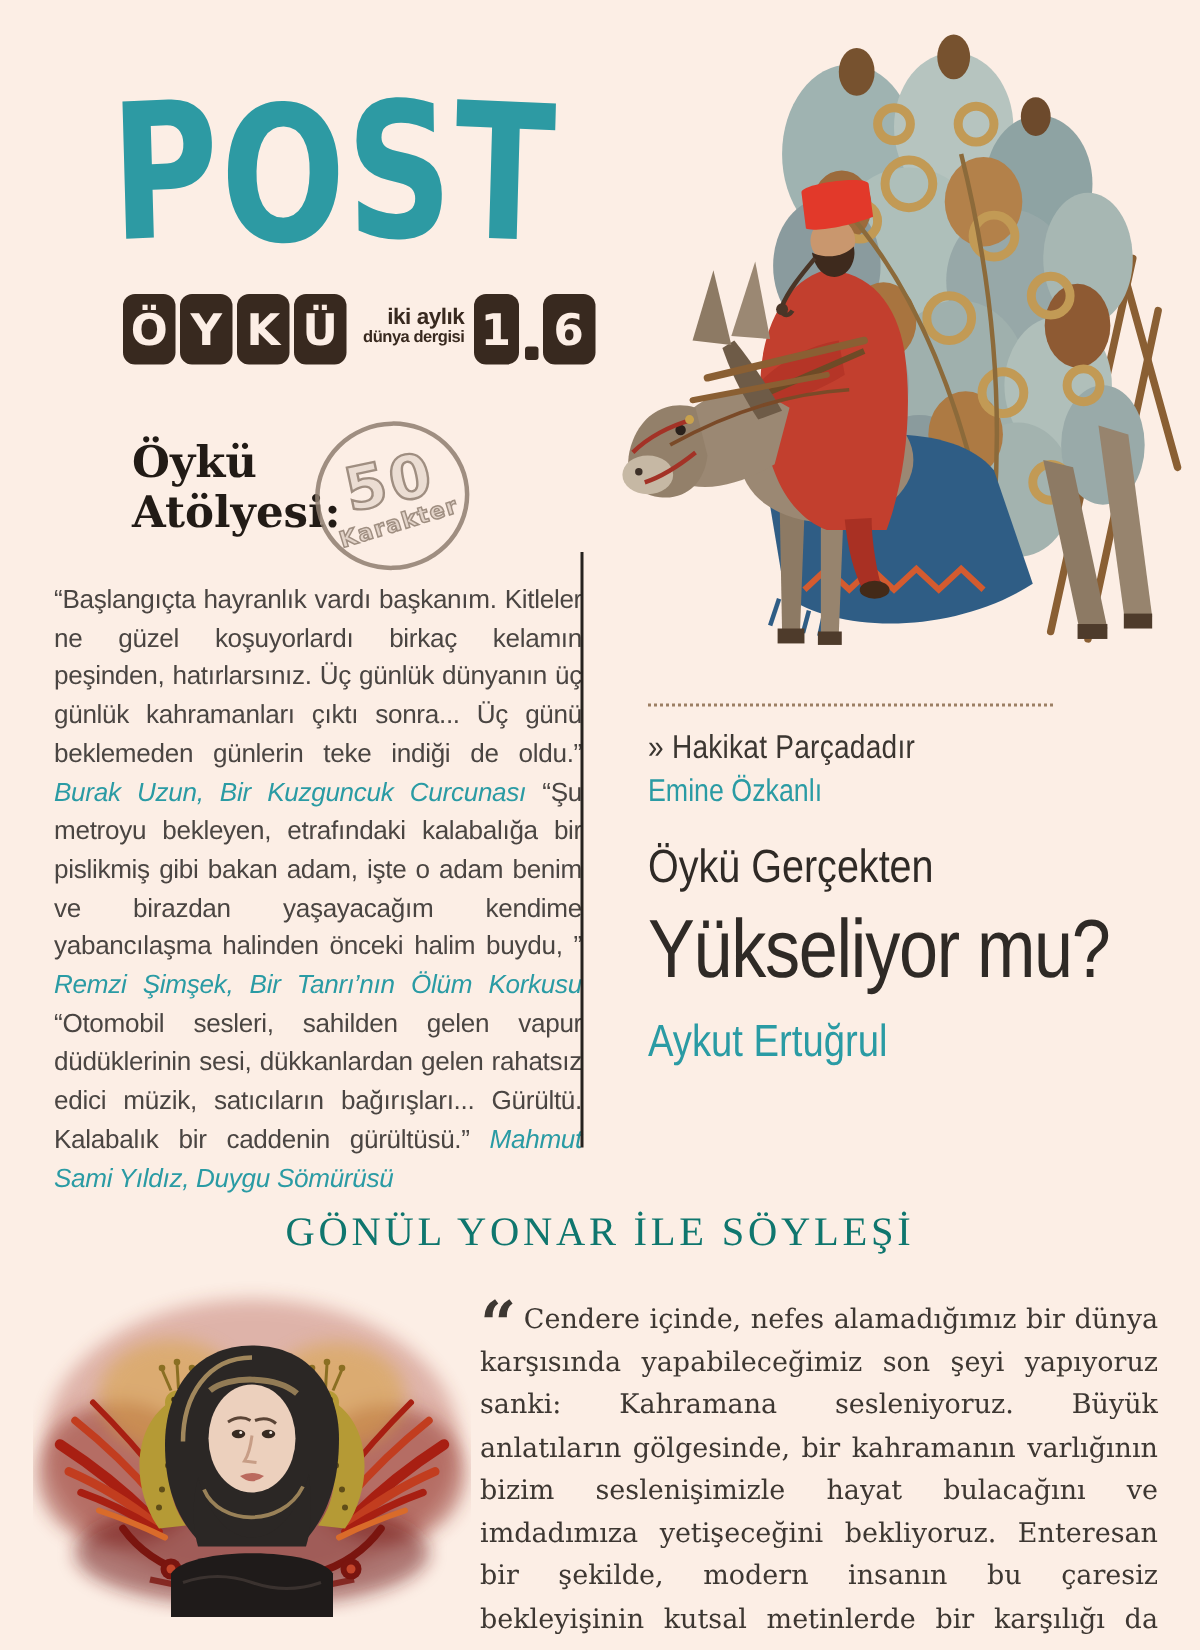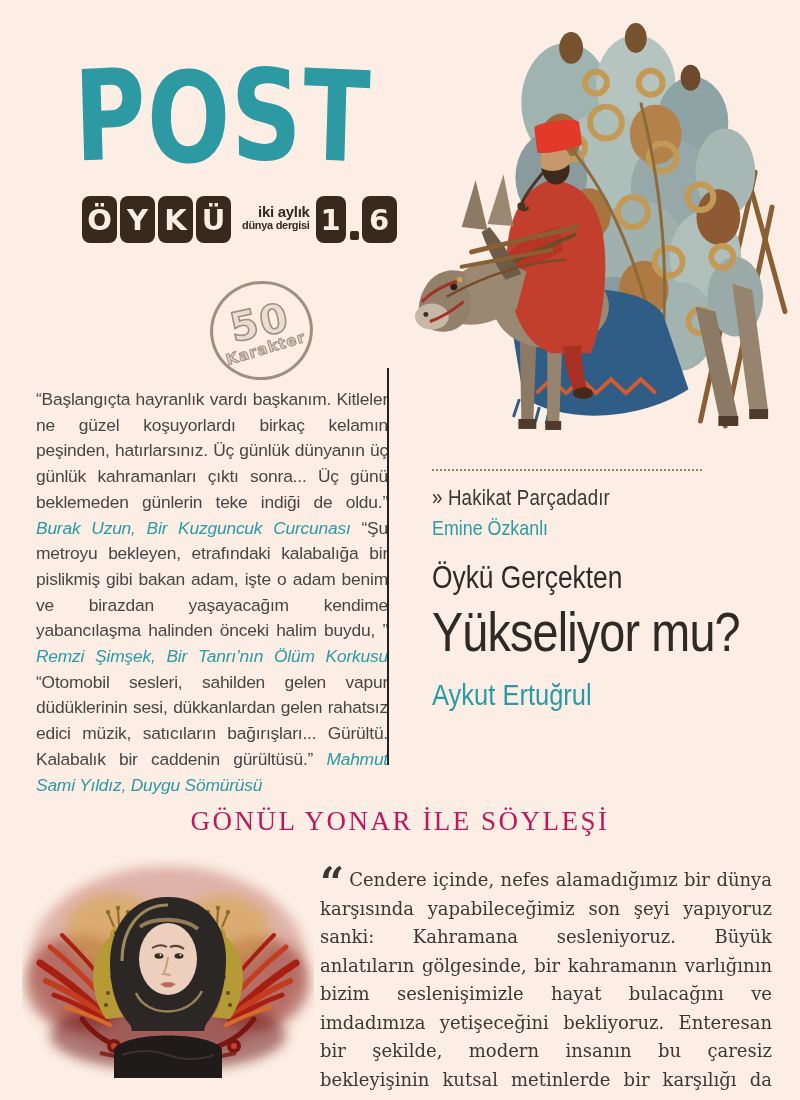--- a/index.html
+++ b/index.html
@@ -60,21 +60,21 @@
   .art1{top:485px;}
   .art2{top:711px;}
   .feature{position:absolute;left:432px;top:560px;color:#2f2a26;}
   .feature .k{font-size:31px;}
   .feature .ttl{font-size:55px;margin-top:4px;letter-spacing:-1px;}
   .feature .a{font-size:30px;color:#2a9ba4;margin-top:14px;}
 
   
   .interview-heading{position:absolute;left:150px;top:806px;width:500px;text-align:center;
                      font-family:"Liberation Serif",serif;font-size:27px;letter-spacing:2.5px;
-                     color:#be185d;}
+                     color:#0f766e;}
   .portrait{position:absolute;left:22px;top:843px;width:292px;height:235px;}
   .interview-quote{position:absolute;left:320px;top:866px;width:452px;
                    font-family:"DejaVu Serif",serif;font-size:18px;line-height:28.5px;
                    text-align:justify;color:#3d3732;}
   .bigq{font-size:42px;line-height:0;vertical-align:-12px;font-weight:700;margin-right:5px;}
   .bigq.end{margin-left:7px;vertical-align:-18px;}
 </style>
 </head>
 <body>
 
@@ -89,20 +89,24 @@
     <div class="tile">Ü</div>
     <div class="tagline">
       <div class="l1">iki aylık</div>
       <div class="l2">dünya dergisi</div>
     </div>
     <div class="tile small">1</div>
     <div class="dot-tile"></div>
     <div class="tile">6</div>
   </div>
 
+  <div class="workshop-heading">
+    <div>Öykü</div>
+    <div>Atölyesi:</div>
+  </div>
   <div class="stamp">
     <div class="num">50</div>
     <div class="word">Karakter</div>
   </div>
 
   <div class="quotes-col"><span class="quote">“Başlangıçta hayranlık vardı başkanım. Kitleler ne güzel koşuyorlardı birkaç kelamın peşinden, hatırlarsınız. Üç günlük dünyanın üç günlük kahramanları çıktı sonra... Üç günü beklemeden günlerin teke indiği de oldu.” </span><span class="author">Burak Uzun, Bir Kuzguncuk Curcunası </span><span class="quote">“Şu metroyu bekleyen, etrafındaki kalabalığa bir pislikmiş gibi bakan adam, işte o adam benim ve birazdan yaşayacağım kendime yabancılaşma halinden önceki halim buydu, ” </span><span class="author">Remzi Şimşek, Bir Tanrı’nın Ölüm Korkusu </span><span class="quote">“Otomobil sesleri, sahilden gelen vapur düdüklerinin sesi, dükkanlardan gelen rahatsız edici müzik, satıcıların bağırışları... Gürültü. Kalabalık bir caddenin gürültüsü.” </span><span class="author">Mahmut Sami Yıldız, Duygu Sömürüsü</span></div>
 
   <div class="v-divider"></div>
 
   <div class="cover-art">

